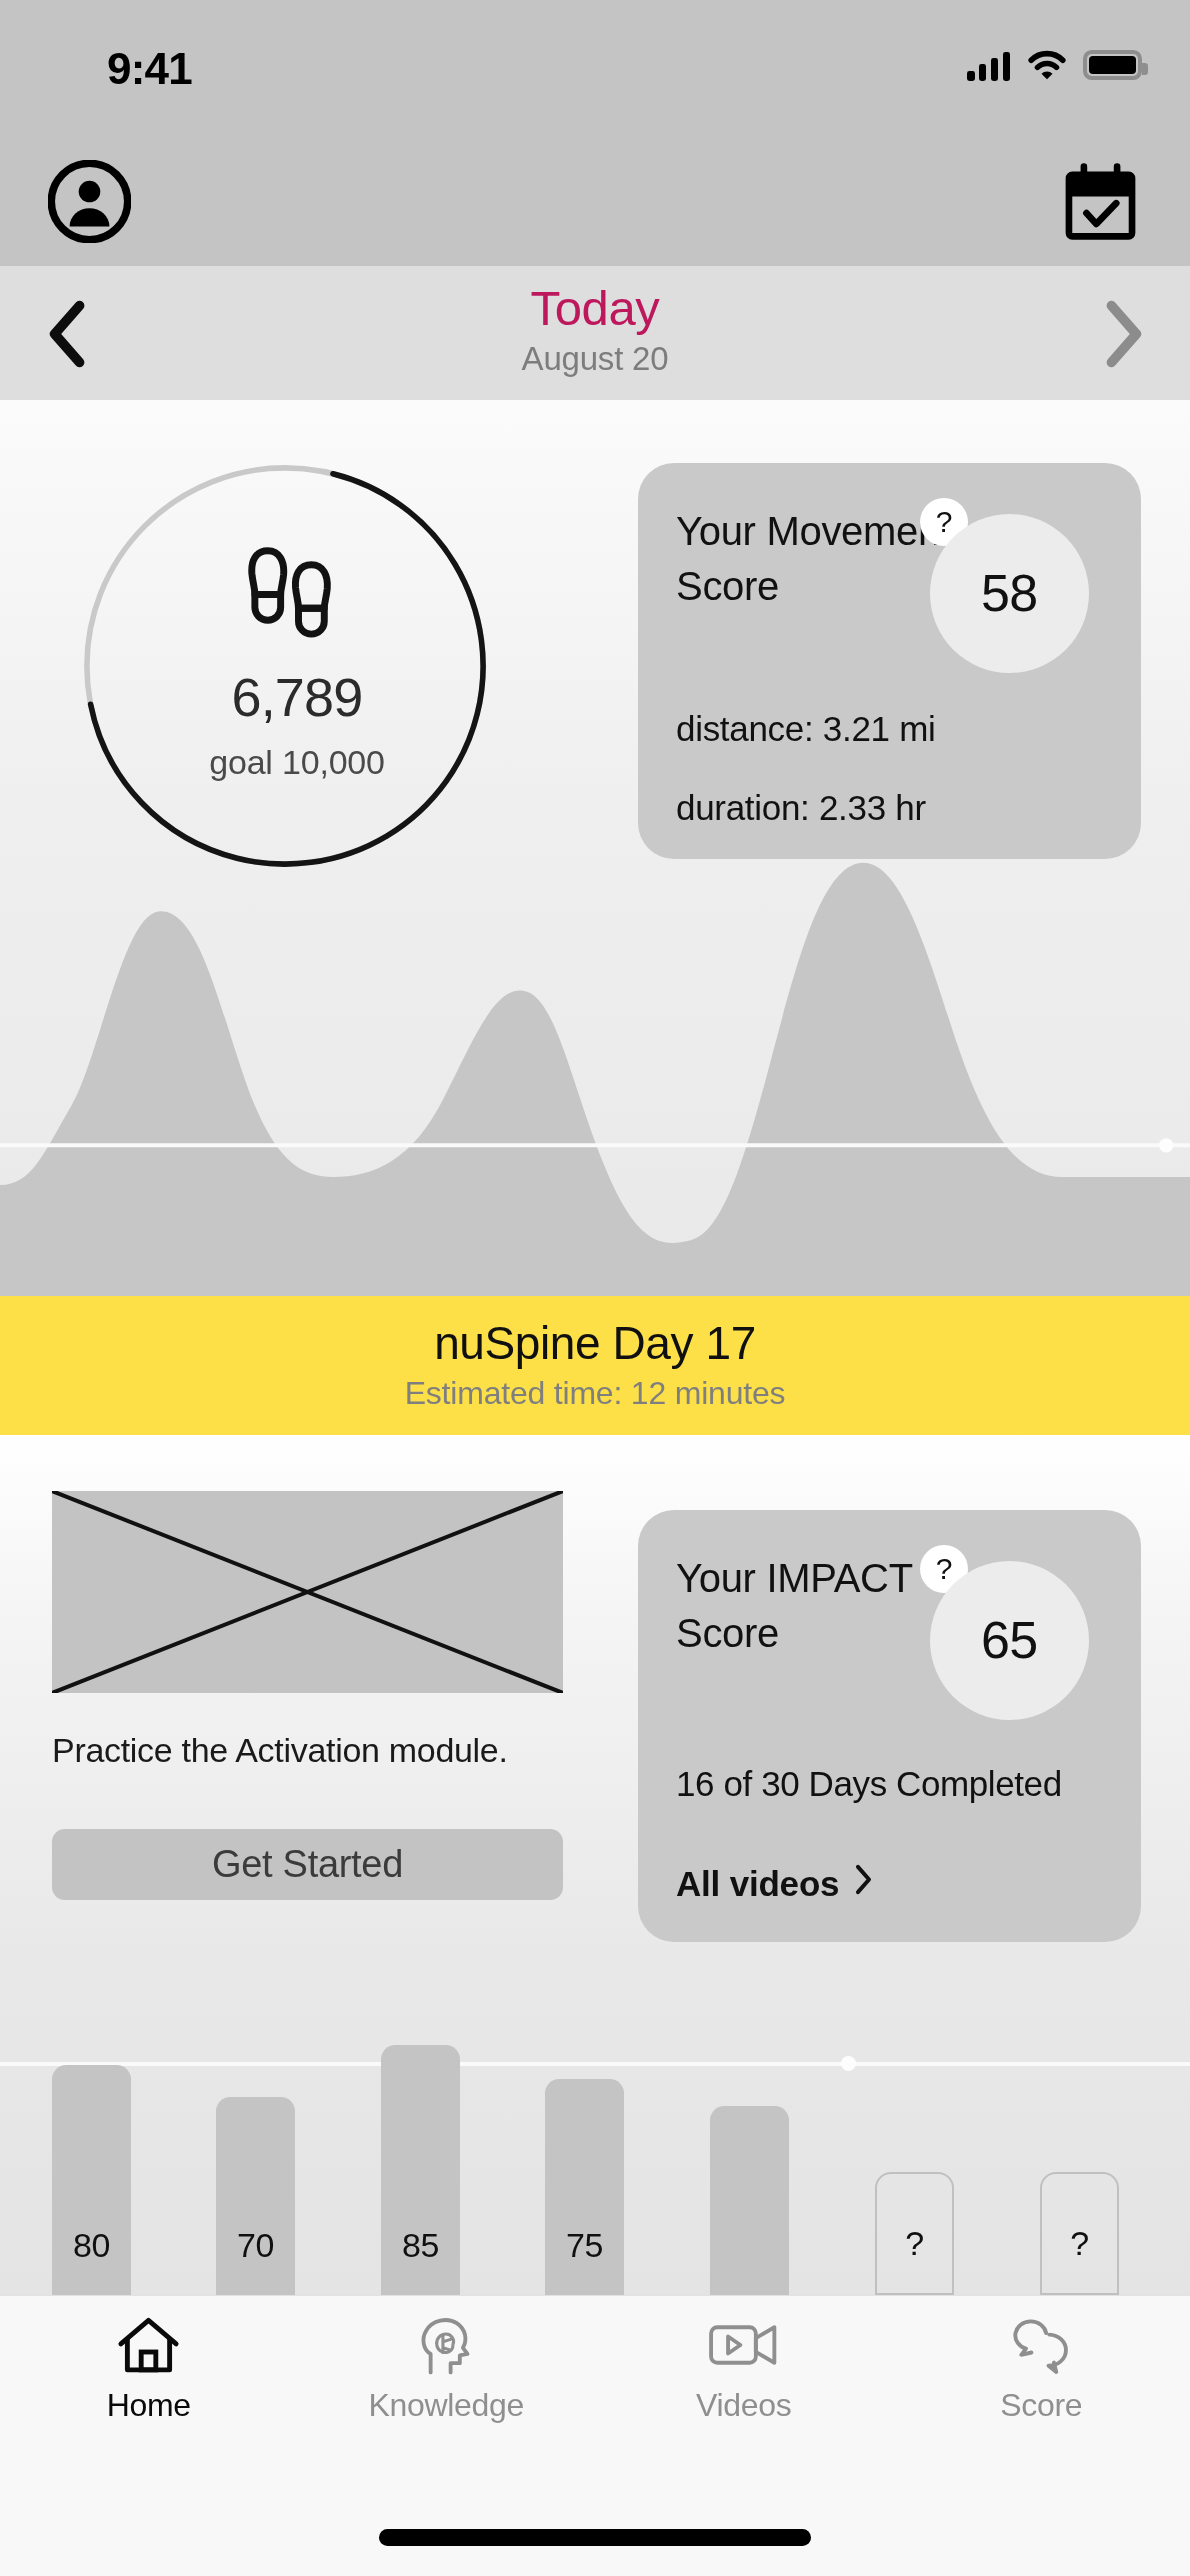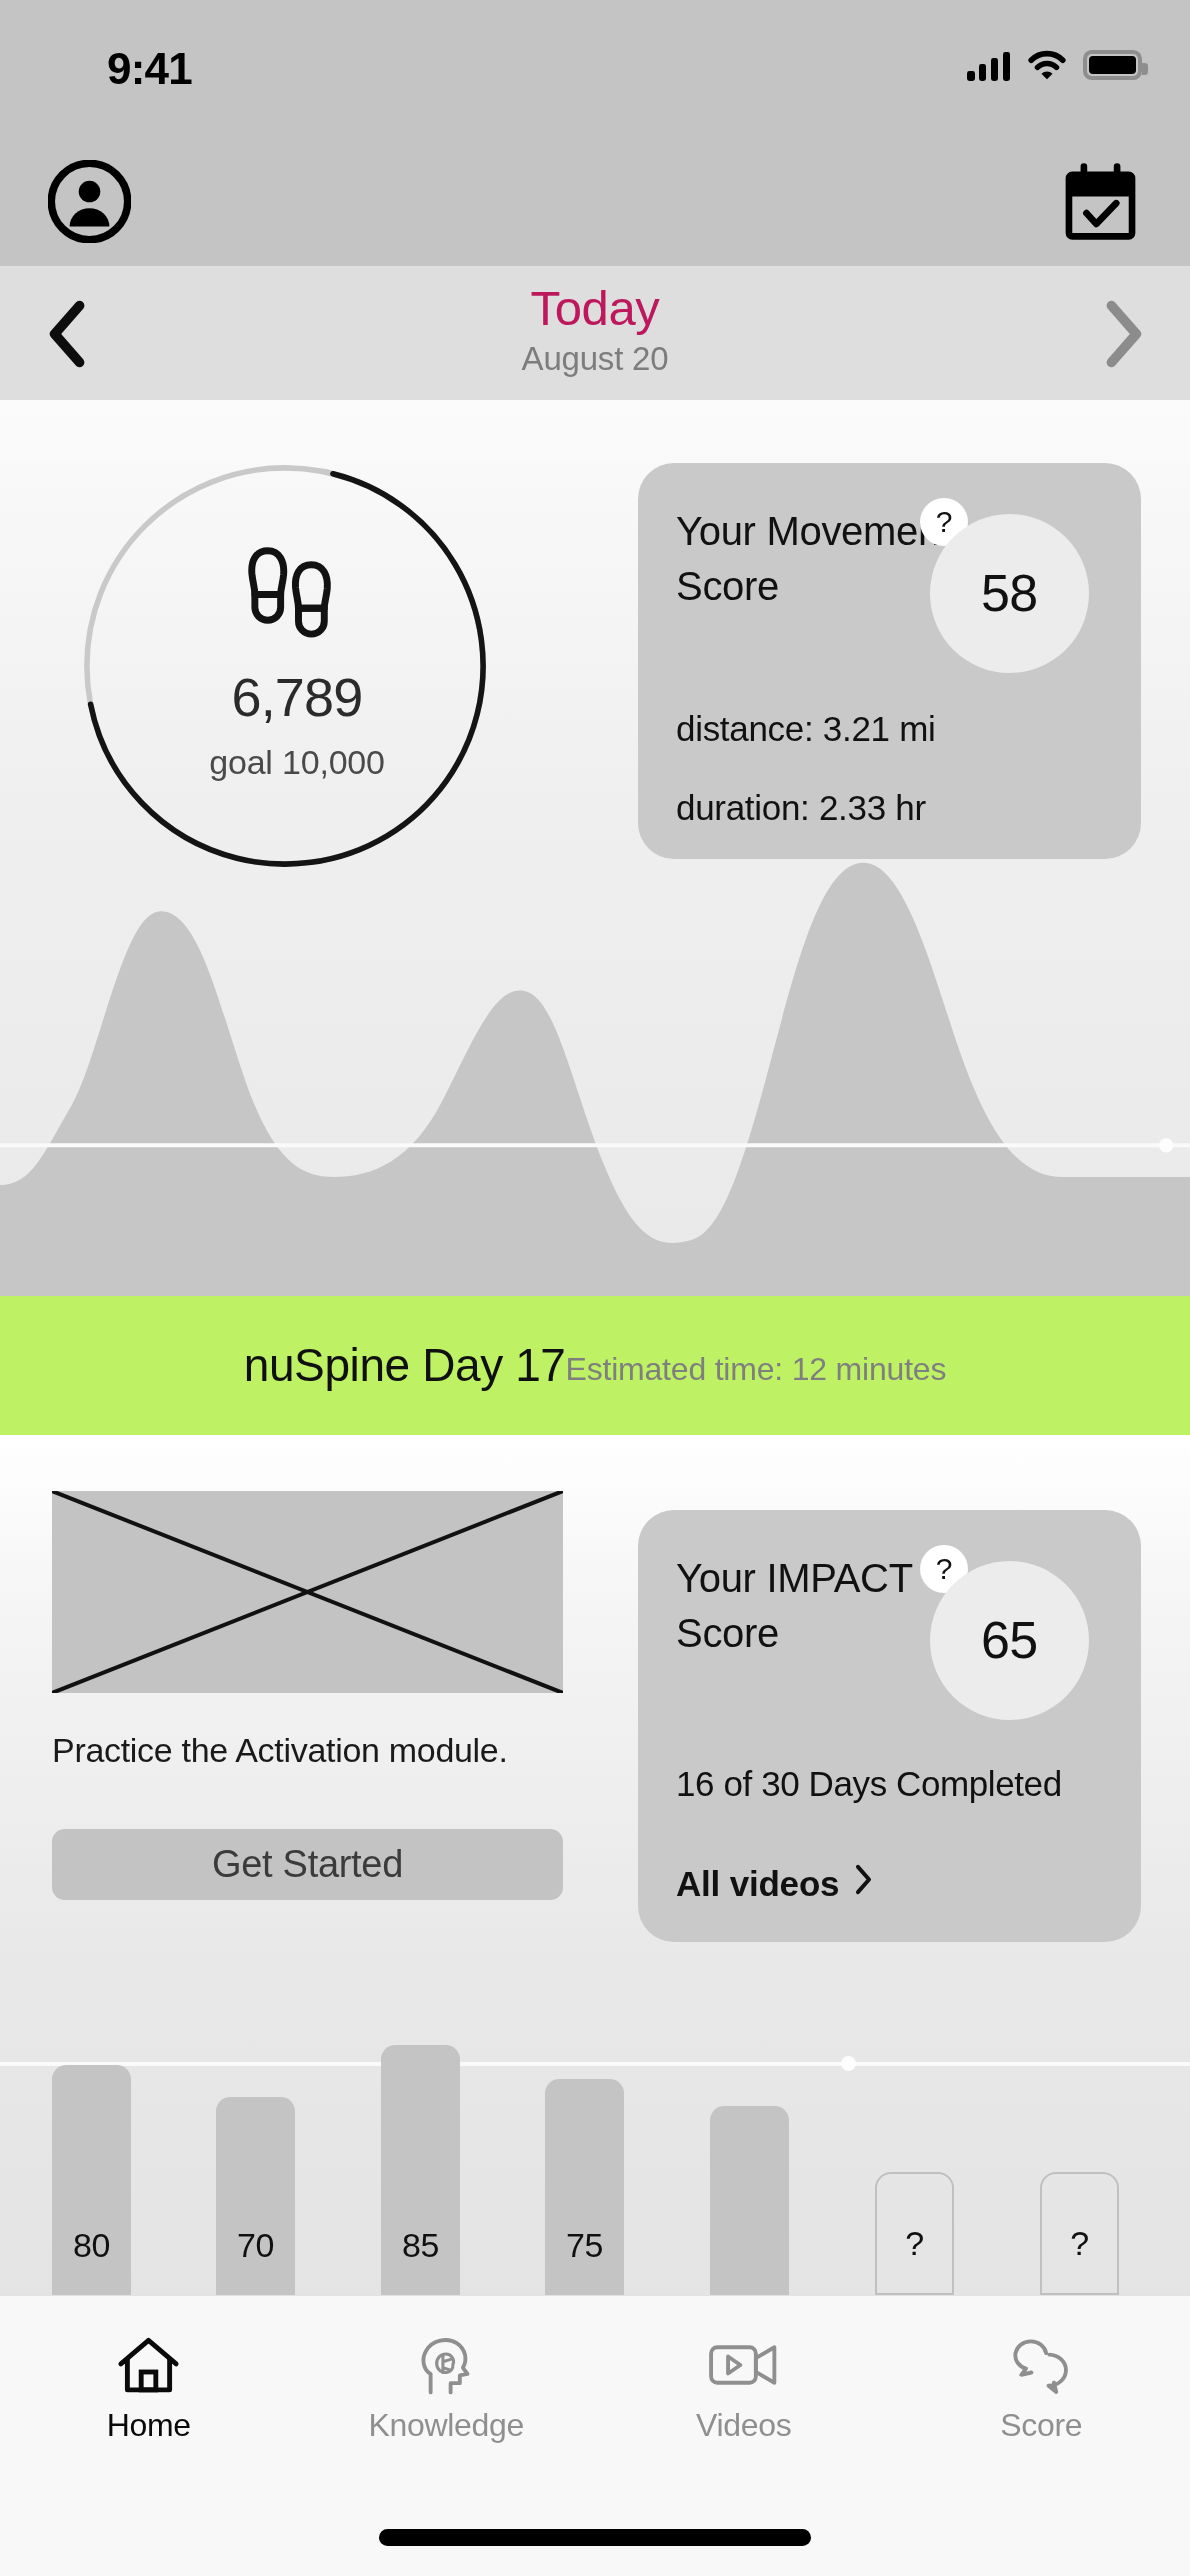--- a/index.html
+++ b/index.html
@@ -103,21 +103,21 @@
 
   
   .wave {
     position:absolute; left:0; bottom:0; width:1190px; height:452px;
   }
   .wave svg { display:block; width:1190px; height:452px; }
 
   
   .nuspine {
     position:absolute; top:1296px; left:0; width:1190px; height:139px;
-    background:#bef264; display:flex; flex-direction:row;
+    background:#fde047; display:flex; flex-direction:column;
     align-items:center; justify-content:center;
   }
   .nuspine-title { font-size:46px; color:#101010; letter-spacing:-0.4px; line-height:1.05;}
   .nuspine-sub { font-size:32px; color:#7f7f7f; margin-top:8px; letter-spacing:-0.2px;}
 
   
   .program {
     position:absolute; top:1435px; left:0; width:1190px; height:860px;
     background:linear-gradient(180deg,#ffffff 0%,#f4f4f4 22%,#e8e8e8 62%,#e4e4e4 100%);
     overflow:hidden;
@@ -174,21 +174,21 @@
   }
   .bar-label {
     font-size:34px; color:#101010; margin-bottom:30px; letter-spacing:-0.4px;
   }
 
   
   .tabbar {
     position:absolute; bottom:0; left:0; width:1190px; height:281px;
     background:#f8f8f8; border-top:1.6px solid #e2e2e2;
   }
-  .tabs { display:flex; height:198px; padding-top:38px; }
+  .tabs { display:flex; height:198px; padding-top:18px; }
   .tab { flex:1; display:flex; flex-direction:column; align-items:center; gap:11px; cursor:pointer;}
   .tab .ticon { width:73px; height:62px; display:flex; align-items:center; justify-content:center;}
   .tab .tlabel { font-size:32px; letter-spacing:-0.3px; }
   .tab.active .tlabel { color:#0a0a0a; }
   .tab.inactive .tlabel { color:#8f8f8f; }
   .home-indicator {
     position:absolute; bottom:30px; left:50%; transform:translateX(-50%);
     width:432px; height:17.4px; background:#000; border-radius:8.7px;
   }
 </style>

